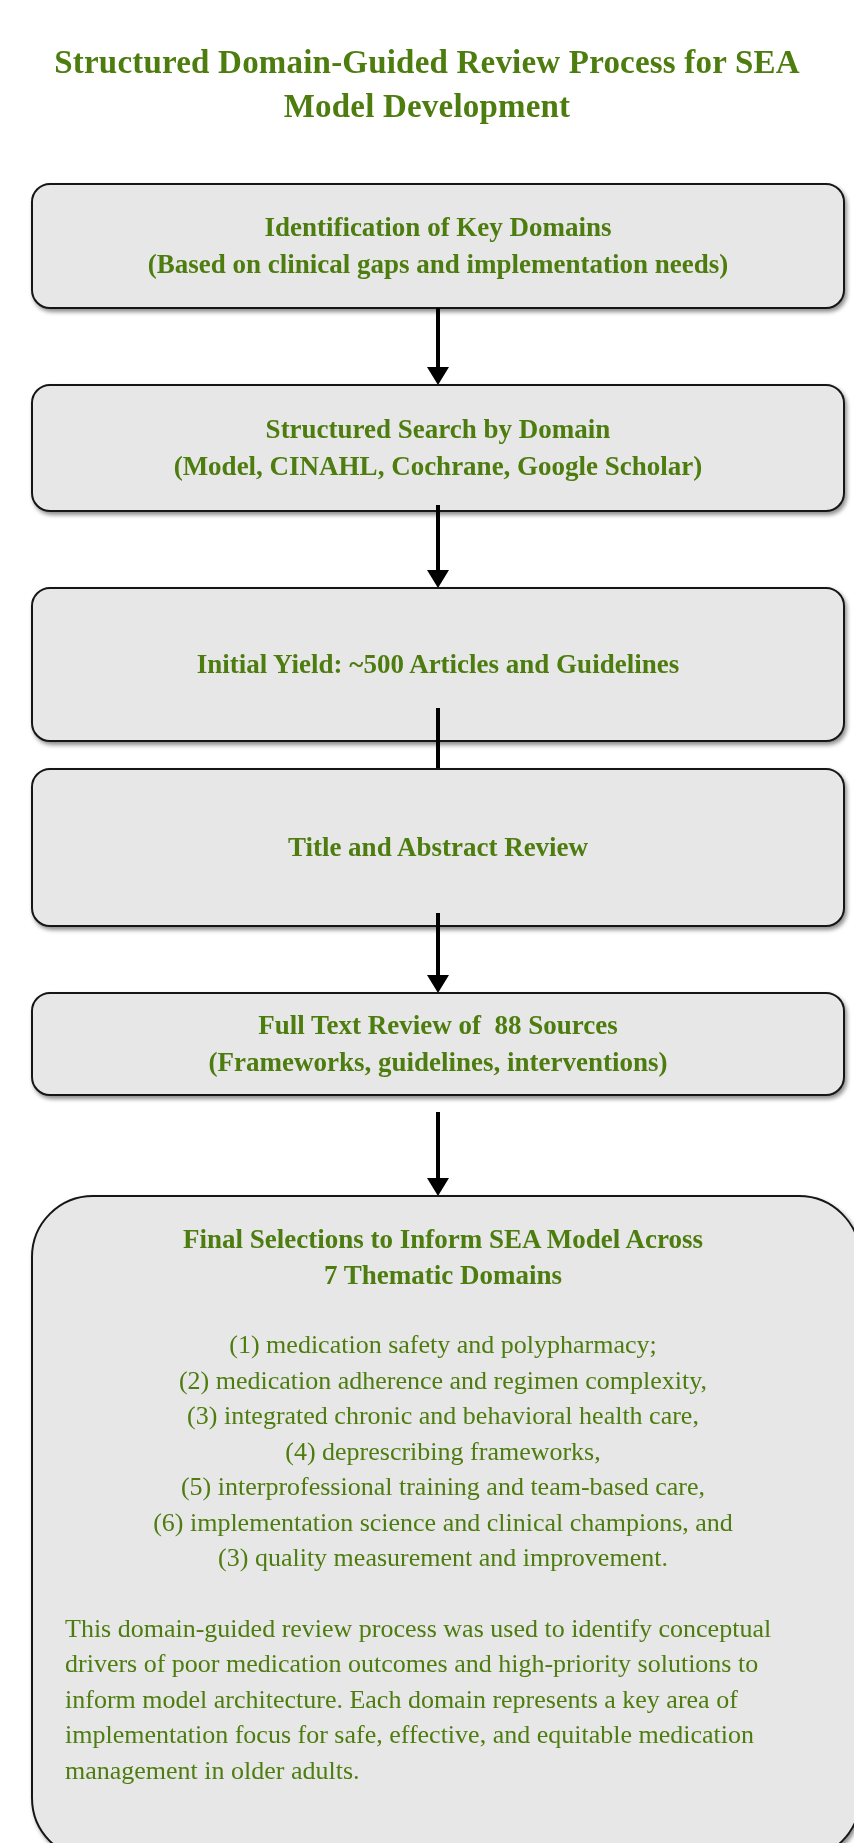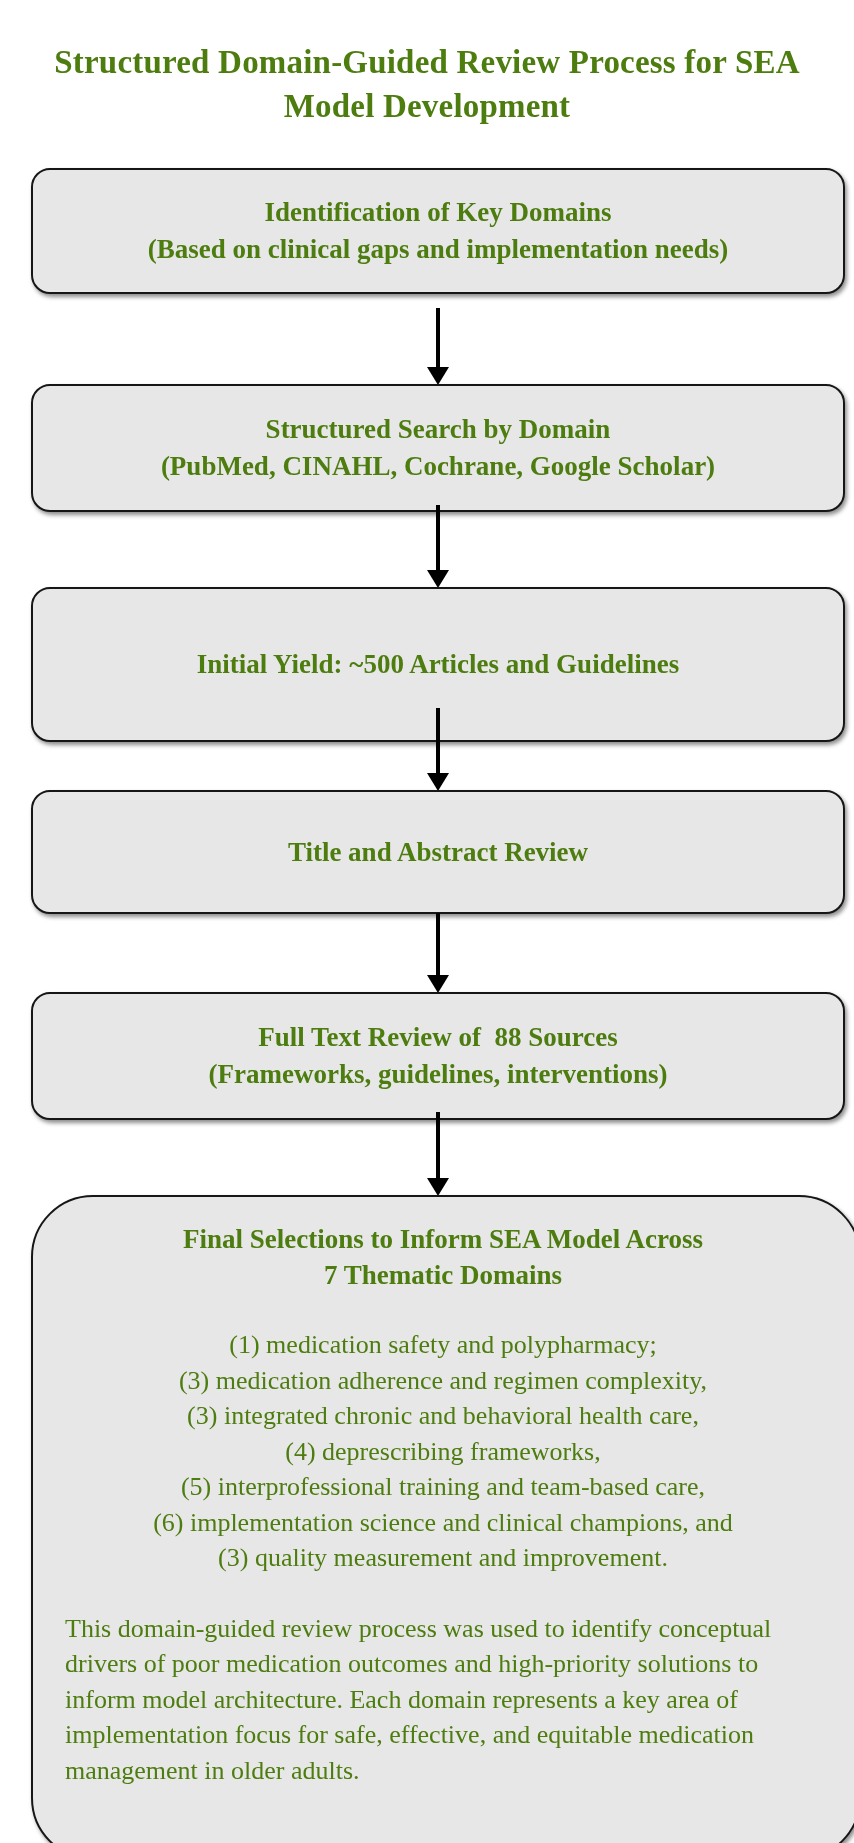--- a/index.html
+++ b/index.html
@@ -99,29 +99,29 @@
     line-height: 35.5px;
     text-align: center;
   }
   .final-paragraph {
     margin-top: 35px;
     font-size: 26px;
     line-height: 35.5px;
     text-align: left;
   }
   
-  #box1 { top: 136px;  height: 126px; }
+  #box1 { top: 151px;  height: 126px; }
   #arrow1 { top: 276px; height: 77px; }
   #box2 { top: 352px;  height: 128px; }
   #arrow2 { top: 473px; height: 83px; }
   #box3 { top: 555px;  height: 155px; }
   #arrow3 { top: 676px; height: 83px; }
-  #box4 { top: 758px;  height: 124px; }
+  #box4 { top: 736px;  height: 159px; }
   #arrow4 { top: 881px; height: 80px; }
-  #box5 { top: 960px;  height: 128px; }
+  #box5 { top: 960px;  height: 104px; }
   #arrow5 { top: 1080px; height: 84px; }
 </style>
 </head>
 <body>
 
 <div class="canvas">
 
   <div class="page-title">
     <div>Structured Domain-Guided Review Process for SEA</div>
     <div>Model Development</div>
@@ -132,21 +132,21 @@
     <div class="box-subtext">(Based on clinical gaps and implementation needs)</div>
   </div>
 
   <div class="flow-arrow" id="arrow1">
     <div class="arrow-line"></div>
     <div class="arrow-head"></div>
   </div>
 
   <div class="flow-box" id="box2">
     <div class="box-heading">Structured Search by Domain</div>
-    <div class="box-subtext">(PubMed, CINAHL, Cochrane, Google Scholar)</div>
+    <div class="box-subtext">(Model, CINAHL, Cochrane, Google Scholar)</div>
   </div>
 
   <div class="flow-arrow" id="arrow2">
     <div class="arrow-line"></div>
     <div class="arrow-head"></div>
   </div>
 
   <div class="flow-box" id="box3">
     <div class="box-heading">Initial Yield: ~500 Articles and Guidelines</div>
     <div class="box-subtext"></div>
@@ -176,21 +176,21 @@
     <div class="arrow-head"></div>
   </div>
 
   <div class="final-box">
     <div class="final-heading">
       <div>Final Selections to Inform SEA Model Across</div>
       <div>7 Thematic Domains</div>
     </div>
     <div class="domain-list">
       <div>(1) medication safety and polypharmacy;</div>
-      <div>(3) medication adherence and regimen complexity,</div>
+      <div>(2) medication adherence and regimen complexity,</div>
       <div>(3) integrated chronic and behavioral health care,</div>
       <div>(4) deprescribing frameworks,</div>
       <div>(5) interprofessional training and team-based care,</div>
       <div>(6) implementation science and clinical champions, and</div>
       <div>(3) quality measurement and improvement.</div>
     </div>
     <div class="final-paragraph">This domain-guided review process was used to identify conceptual drivers of poor medication outcomes and high-priority solutions to inform model architecture. Each domain represents a key area of implementation focus for safe, effective, and equitable medication management in older adults.</div>
   </div>
 
 </div>

